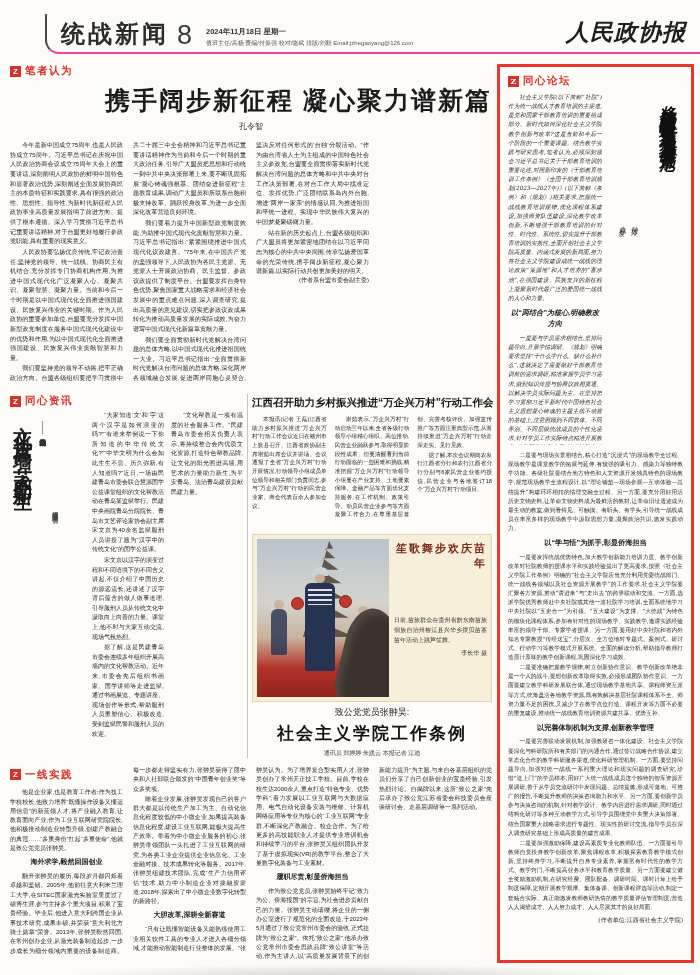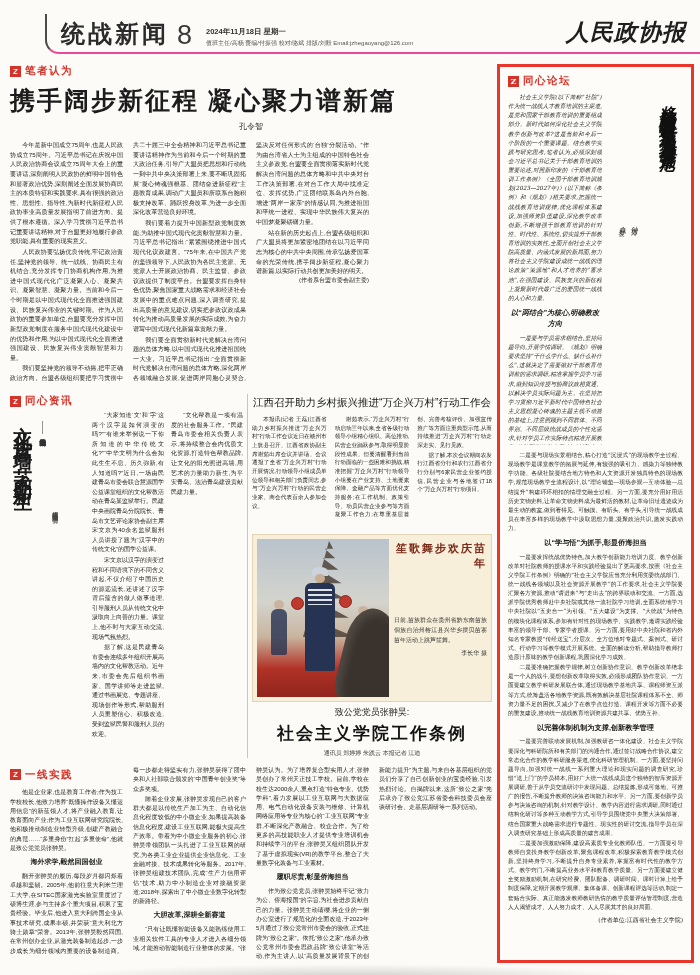--- a/index.html
+++ b/index.html
@@ -21,34 +21,34 @@
   .zlabel{display:flex;align-items:center;gap:4px;margin-bottom:3px;}
   .zicon{width:11px;height:11px;background:#d5332a;color:#fff;font-weight:bold;
          font-size:8px;line-height:11px;text-align:center;flex:0 0 auto;}
   .ztext{color:#d5332a;font-weight:bold;font-size:10.5px;letter-spacing:1.5px;}
   p{margin:0 0 1px 0;text-indent:2em;}
   .body{text-align:justify;overflow:hidden;}
   h4.colsub{margin:4px 0;text-align:center;font-size:7px;text-indent:0;color:#1d1d1d;}
   .attr{text-align:right;font-size:6px;}
   
   #a1{position:absolute;left:10px;top:64px;width:482px;height:326px;}
-  #a1 .headline{text-align:left;font-size:25px;font-weight:bold;letter-spacing:2px;color:#1c1c1c;margin:6px 0 4px;}
+  #a1 .headline{text-align:right;font-size:25px;font-weight:bold;letter-spacing:2px;color:#1c1c1c;margin:6px 0 4px;}
   #a1 .author{text-align:center;font-size:8px;margin-bottom:8px;color:#333;}
   #a1 .body{height:246px;column-count:4;column-gap:10px;font-size:6.1px;line-height:1.58;column-fill:auto;}
   
   #a2{position:absolute;left:10px;top:394px;width:238px;height:364px;border-right:1px solid #c9c5bd;padding-right:4px;box-sizing:border-box;}
   #a2 .wrap{display:flex;height:338px;}
   .vtitle-block{display:flex;flex-direction:row;flex:0 0 82px;}
   #a2 .vh{writing-mode:vertical-rl;font-size:19px;font-weight:bold;letter-spacing:6px;color:#1b1b1b;line-height:1.35;}
   #a2 .vsub{writing-mode:vertical-rl;font-size:6.5px;color:#333;line-height:1.7;padding-top:10px;margin-left:2px;height:320px;}
   #a2 .vby{writing-mode:vertical-rl;font-size:6px;color:#444;padding-top:96px;line-height:2.1;}
   #a2 .body{flex:1;column-count:2;column-gap:7px;font-size:6px;line-height:1.6;height:338px;column-fill:auto;}
   
   #a3{position:absolute;left:252px;top:394px;width:240px;height:136px;}
-  #a3 .headline{font-size:10.5px;font-weight:normal;text-align:center;letter-spacing:0;color:#161616;margin:2px 0 5px;white-space:nowrap;}
+  #a3 .headline{font-size:10.5px;font-weight:bold;text-align:center;letter-spacing:0;color:#161616;margin:2px 0 5px;white-space:nowrap;}
   #a3 .body{height:108px;column-count:3;column-gap:8px;font-size:5.6px;line-height:1.55;column-fill:auto;}
   
   #photo{position:absolute;left:252px;top:534px;width:240px;height:168px;background:#f7efda;
          border:1px solid #e2d5b6;box-sizing:border-box;padding:4px;display:flex;gap:5px;}
   .photo-img{position:relative;flex:0 0 132px;height:158px;overflow:hidden;
              background:linear-gradient(180deg,#b9c3cc 0%,#d4d4cd 40%,#c9b49e 62%,#b23227 82%,#8f241d 100%);}
   .tower{position:absolute;left:46px;top:2px;width:52px;height:96px;background:#4d4339;
          clip-path:polygon(50% 0,58% 8%,42% 8%,62% 18%,38% 18%,68% 30%,32% 30%,74% 44%,26% 44%,80% 60%,20% 60%,88% 80%,12% 80%,100% 100%,0 100%);opacity:.85;}
   .fig{position:absolute;background:#273352;border-radius:6px 6px 2px 2px;}
   .fig .head{position:absolute;top:-9px;left:50%;transform:translateX(-50%);width:10px;height:9px;background:#c9ad94;border-radius:50%;}

